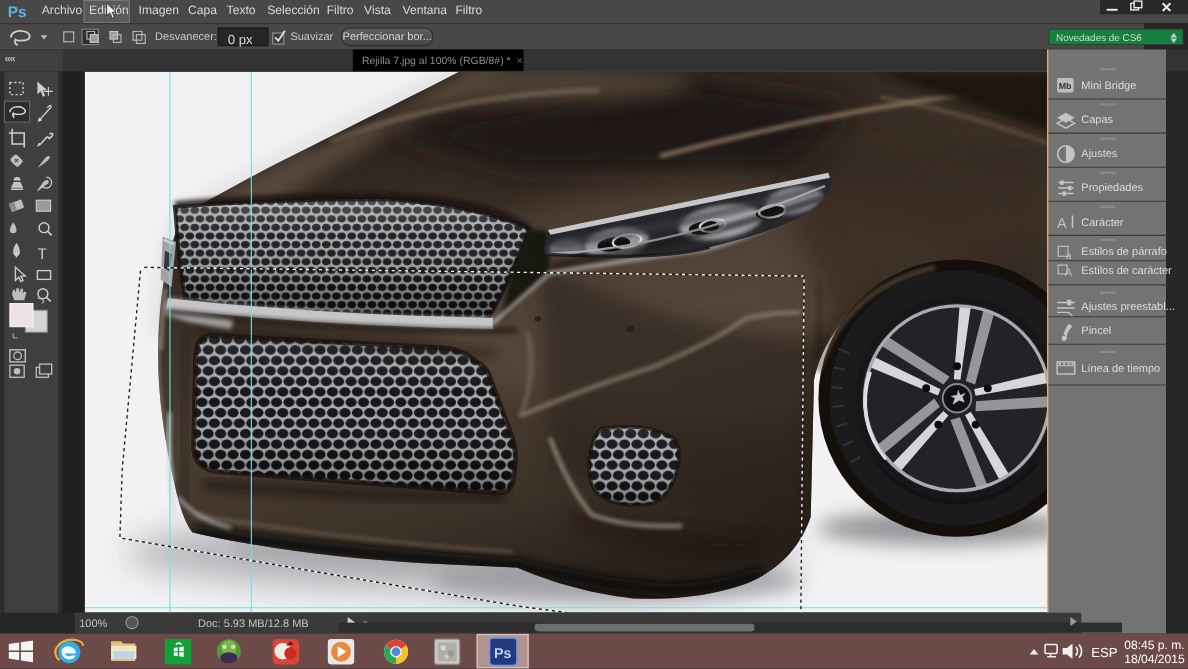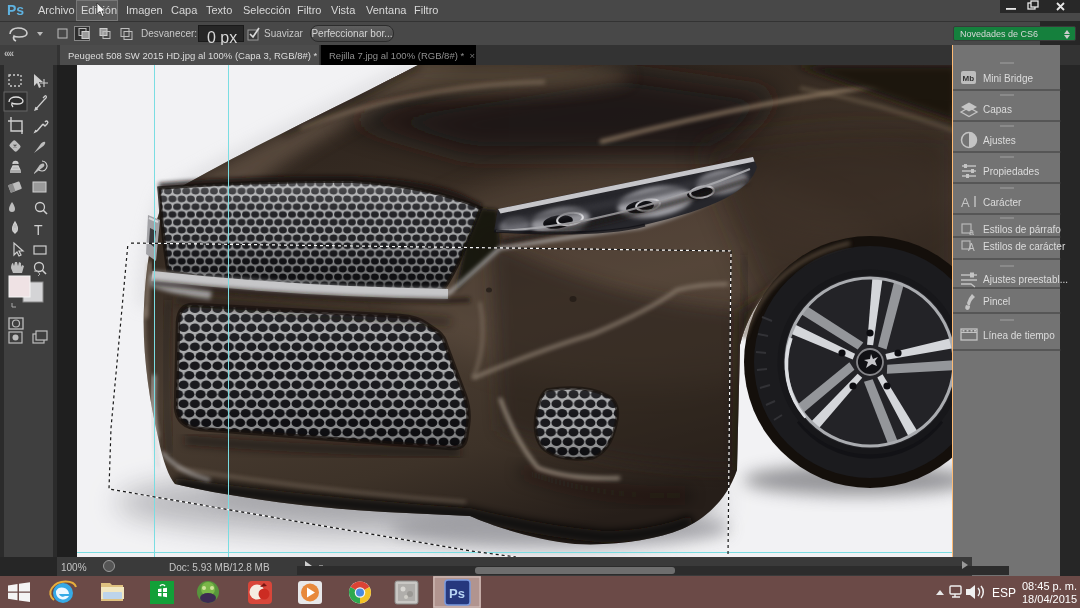--- a/index.html
+++ b/index.html
@@ -6,41 +6,41 @@
 .abs{position:absolute}
 #stage{position:relative;width:1080px;height:608px}
 
 #menubar{left:0;top:0;width:1080px;height:21px;background:#484848;color:#d8d8d8;font-size:11px}
 #menubar .mi{position:absolute;top:4px;white-space:nowrap}
 #pslogo{position:absolute;left:7px;top:2px;color:#5fb2e0;font-size:14px;font-weight:bold}
 #edhl{position:absolute;left:76px;top:0px;width:42px;height:21px;background:#5a5a5a;border:1px solid #777}
 
 #optbar{left:0;top:21px;width:1040px;height:24px;background:#484848;border-top:1px solid #333;color:#c8c8c8;font-size:10px}
 #optbar .lbl{position:absolute;top:6px}
-#feather{position:absolute;left:198px;top:3px;width:46px;height:17px;background:#262626;border:1px solid #1a1a1a;color:#d8d8d8;font-size:16px;padding:3px 0 0 8px}
+#feather{position:absolute;left:198px;top:3px;width:46px;height:17px;background:#262626;border:1px solid #1a1a1a;color:#d8d8d8;font-size:12px;padding:3px 0 0 8px}
 #refine{position:absolute;left:310px;top:3px;width:84px;height:17px;background:linear-gradient(#5e5e5e,#474747);border:1px solid #2c2c2c;border-radius:8px;color:#d4d4d4;font-size:10px;text-align:center;padding-top:2px}
 .modebtn{position:absolute;top:4px;width:16px;height:15px;border:1px solid #5e5e5e;background:#474747}
 
 #tabbar{left:0;top:45px;width:1080px;height:20px;background:#333333}
 #tbhead{position:absolute;left:0;top:0;width:57px;height:20px;background:#3f3f3f;color:#b8b8b8;font-size:10px;font-weight:bold;padding:3px 0 0 4px;letter-spacing:-1px}
 #tab1{position:absolute;left:60px;top:0;width:259px;height:20px;background:#4c4c4c;color:#dcdcdc;font-size:9.5px;padding:5px 0 0 8px;white-space:nowrap;overflow:hidden}
 #tab2{position:absolute;left:320px;top:0;width:156px;height:20px;background:#000000;color:#8f8f8f;font-size:9.5px;padding:5px 0 0 8px;white-space:nowrap;overflow:hidden;border-left:1px solid #2a2a2a}
 
 #toolcol{left:0;top:65px;width:57px;height:492px;background:#2b2b2b}
 #toolbar{position:absolute;left:4px;top:0px;width:49px;height:492px;background:#3f3f3f}
 
 #canvaswrap{left:57px;top:65px;width:905px;height:492px;background:#1f1f1f}
 
 #vscroll{left:962px;top:65px;width:10px;height:492px;background:#2d2d2d}
 #vthumb{position:absolute;left:1px;top:99px;width:7px;height:196px;background:#7e7e7e;border-radius:3px}
 
 #rightpanel{left:952px;top:45px;width:108px;height:531px;background:#737373;border-left:1px solid #fdba74;color:#dcdcdc;font-size:10px}
 .plabel{position:absolute;left:30px;white-space:nowrap;font-size:10px;color:#dcdcdc}
 
-#statusbar{left:57px;top:557px;width:915px;height:19px;background:#3a3a3a;color:#c4c4c4;font-size:10px}
+#statusbar{left:68px;top:557px;width:915px;height:19px;background:#3a3a3a;color:#c4c4c4;font-size:10px}
 #hscrtrack{position:absolute;left:240px;top:9px;width:712px;height:9px;background:#2c2c2c}
 #hscrthumb{position:absolute;left:178px;top:1px;width:200px;height:7px;background:#6e6e6e;border-radius:3px}
 
 #taskbar{left:0;top:576px;width:1080px;height:32px;background:#6b4a47}
 </style></head>
 <body>
 <div id="stage">
 
 <div id="menubar" class="abs">
   <div id="edhl"></div>
@@ -90,21 +90,20 @@
   </svg>
   <div class="lbl" style="left:264px">Suavizar</div>
   <div id="refine">Perfeccionar bor...</div>
   <div class="abs" style="left:953px;top:4px;width:123px;height:15px;background:#15803d;border:1px solid #3a3a3a;border-radius:2px;color:#d8d8d8;font-size:9px;padding:2px 0 0 6px">Novedades de CS6</div>
   <div class="abs" style="left:1064px;top:8px;width:0;height:0;border-left:3px solid transparent;border-right:3px solid transparent;border-bottom:4px solid #ccc"></div>
   <div class="abs" style="left:1064px;top:13px;width:0;height:0;border-left:3px solid transparent;border-right:3px solid transparent;border-top:4px solid #ccc"></div>
 </div>
 
 <div id="tabbar" class="abs">
   <div id="tbhead">««</div>
-  <div id="tab1">Peugeot 508 SW 2015 HD.jpg al 100% (Capa 3, RGB/8#) * &nbsp;</div>
   <div id="tab2">Rejilla 7.jpg al 100% (RGB/8#) * &nbsp;<span style="color:#777">×</span></div>
 </div>
 
 <div id="toolcol" class="abs">
   <div id="toolbar"></div>
   <svg class="abs" style="left:0;top:0" width="57" height="492" viewBox="0 0 57 492" id="toolsvg">
     <g stroke="#cfcfcf" fill="none" stroke-width="1.3">
 
       <rect x="9" y="10" width="12" height="11" stroke-dasharray="2 2"></rect>
       <path d="M34,9 l0,12 l3,-3 l2,5 l2,-1 l-2,-5 l4,0 Z" fill="#cfcfcf" stroke="none"></path>

